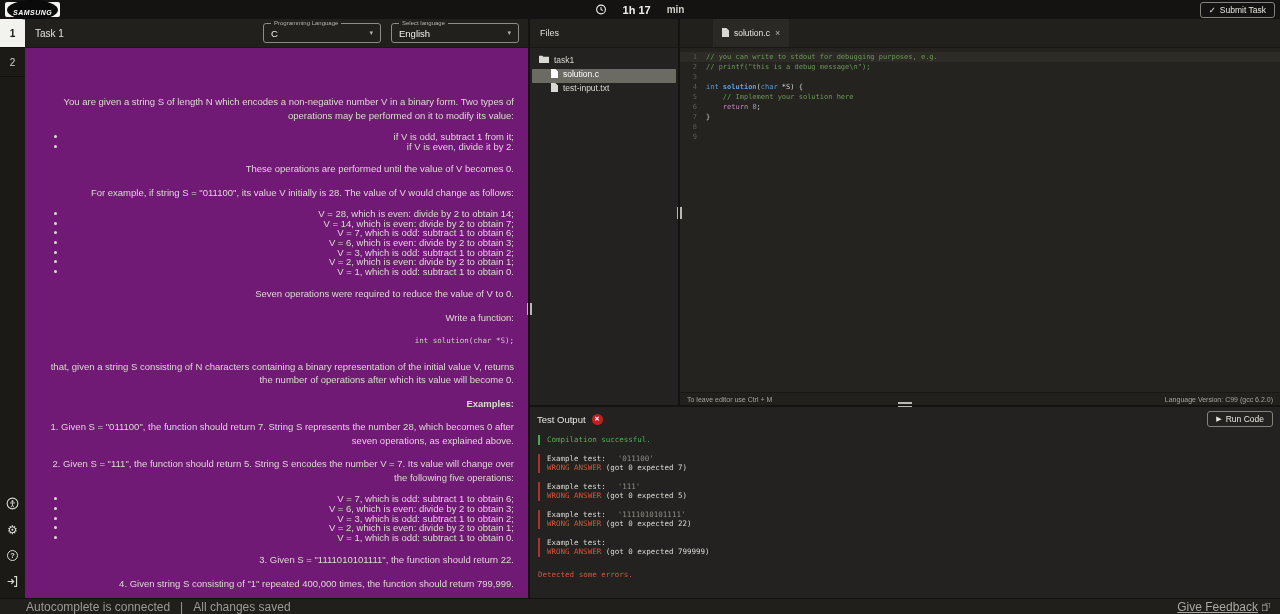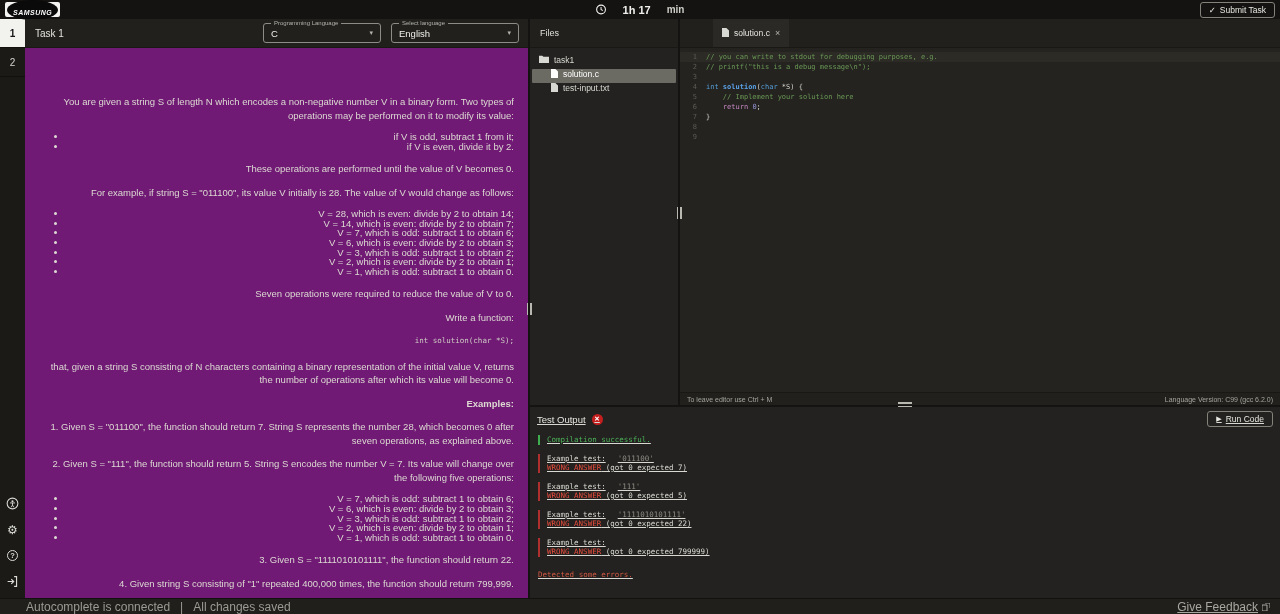--- a/index.html
+++ b/index.html
@@ -85,21 +85,21 @@
     padding-top:4px; cursor:text; }
   .code-line { display:flex; white-space:pre; }
   .code-line.active { background:#2c2b26; }
   .ln { width:26px; text-align:right; padding-right:9px; color:#5c5b54; flex:none; }
   .tok-comment { color:#6a9955; } .tok-kw { color:#569cd6; } .tok-fn { color:#5aa0e6; font-weight:bold; }
   .tok-ret { color:#c586c0; } .tok-num { color:#9595d2; } .tok-plain { color:#d4d4cc; }
   .editor-foot { height:13px; background:#21201d; border-top:1px solid #191815; display:flex;
     align-items:center; justify-content:space-between; padding:0 7px; font-size:7px; color:#a5a59d; }
 
   
-  .output { flex:1; background:#232220; border-top:2px solid #141312; position:relative; display:flex; flex-direction:column;text-decoration:underline; }
+  .output { flex:1; background:#232220; border-top:2px solid #141312; position:relative; display:flex; flex-direction:column; }
   .hhandle { position:absolute; top:-5px; left:50%; transform:translateX(-50%); width:14px; display:flex;
     flex-direction:column; gap:2px; cursor:row-resize; }
   .hhandle i { height:1.5px; background:#b9b9b2; }
   .output-head { display:flex; align-items:center; justify-content:space-between; padding:4px 7px 2px 7px; }
   .output-title { display:flex; align-items:center; gap:6px; font-size:9.5px; color:#e6e6e0; }
   .err-badge { width:11px; height:11px; background:#c41e1e; border-radius:50%; color:#fff; font-size:6.5px;
     display:flex; align-items:center; justify-content:center; font-weight:bold; }
   .output-body { flex:1; overflow:hidden; padding:6px 0 0 8px; font-family:"DejaVu Sans Mono", monospace; font-size:7.5px; line-height:9.5px; }
   .ob-block { border-left:2px solid #b03030; padding-left:7px; margin-bottom:9px; }
   .ob-block.ok { border-left-color:#3fae4f; }

